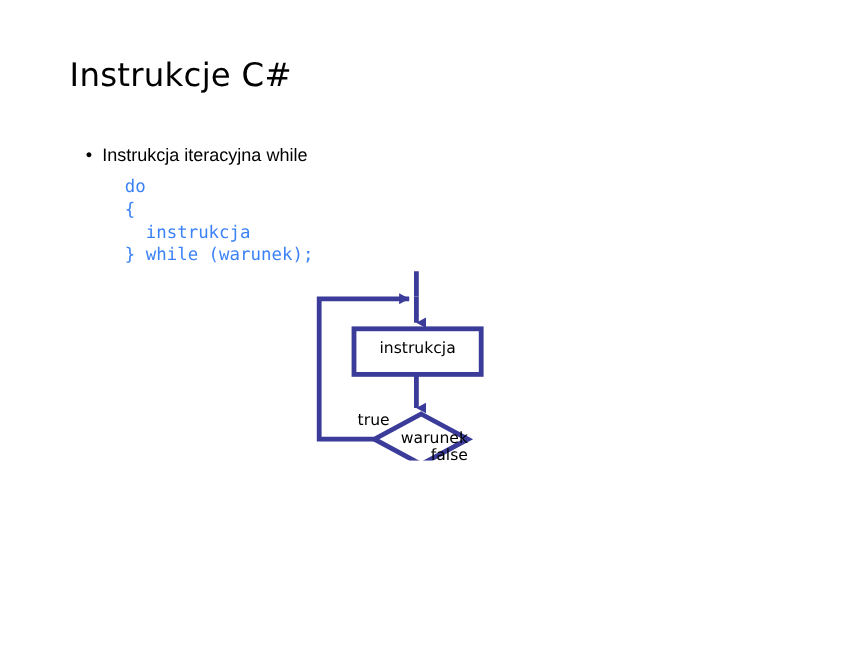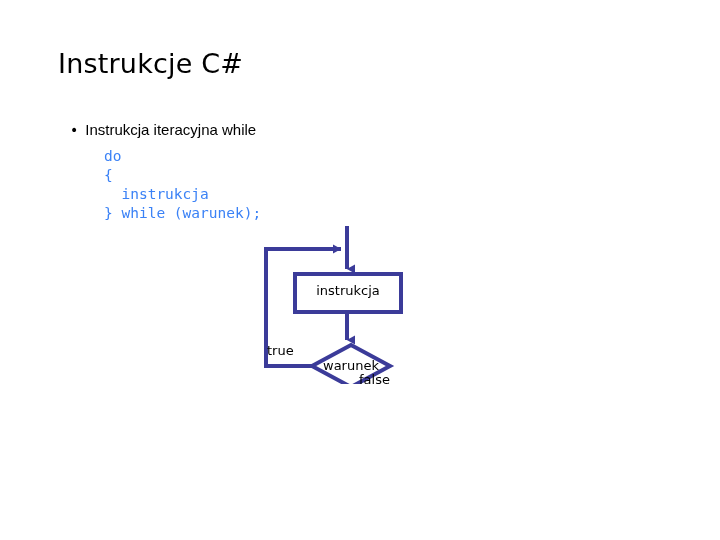--- a/index.html
+++ b/index.html
@@ -83,24 +83,24 @@
   #label-instrukcja {
     left: 295px;
     top: 283px;
     width: 106px;
     text-align: center;
   }
   #label-warunek {
     left: 312px;
     top: 358px;
     width: 78px;
-    text-align: center;
+    text-align: right;
   }
   #label-true {
-    left: 267px;
+    left: 298px;
     top: 343px;
   }
   #label-false {
     left: 359px;
     top: 372px;
   }
 </style>
 </head>
 <body>
 

